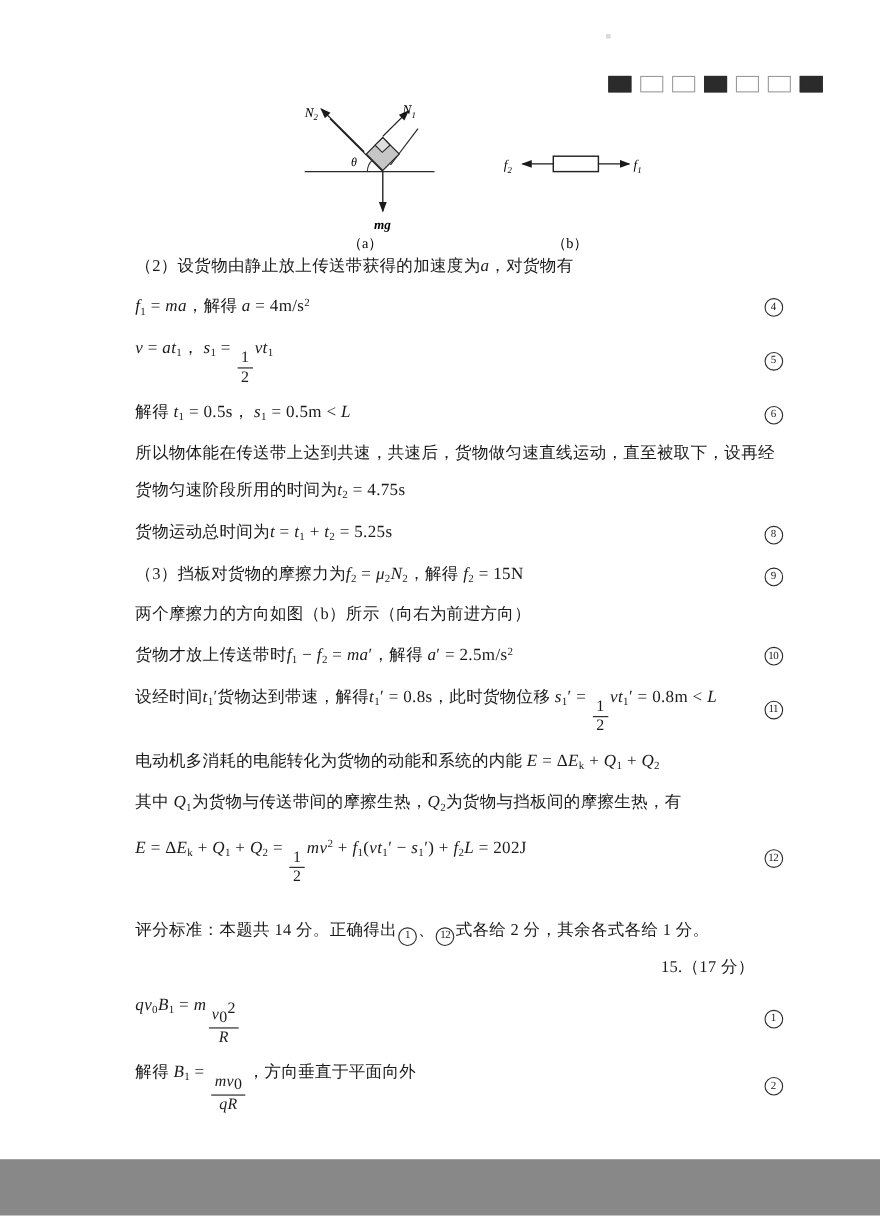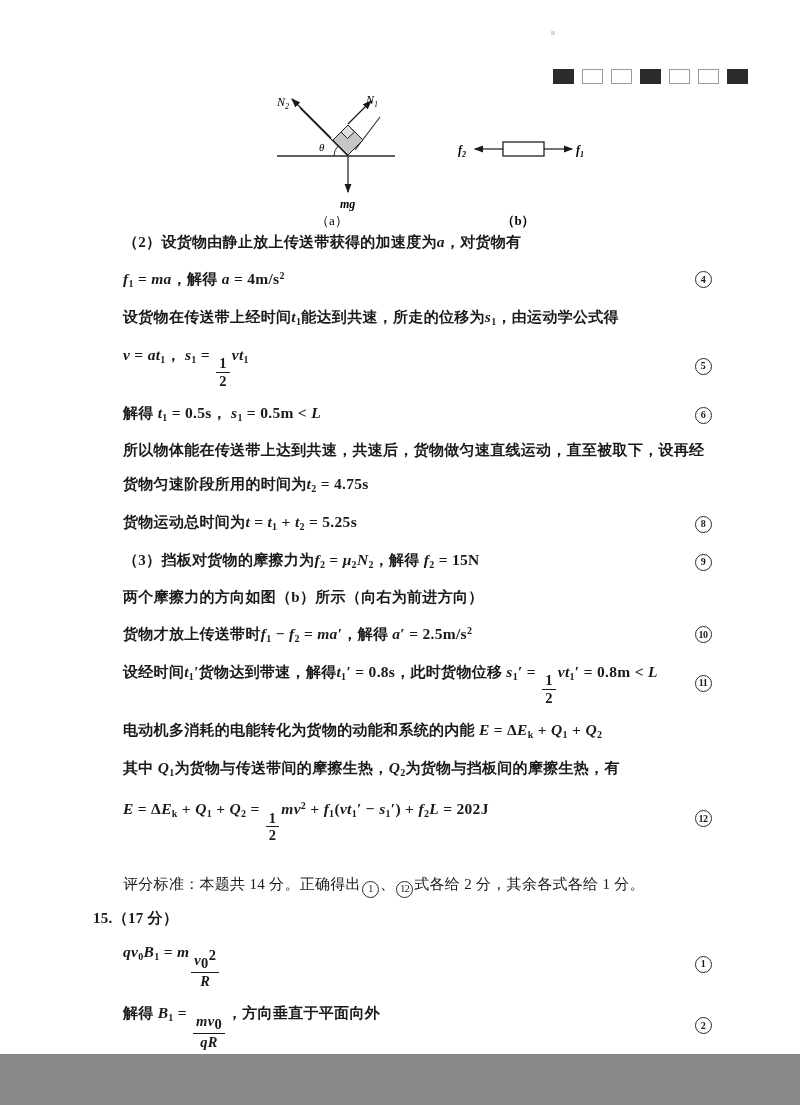--- a/index.html
+++ b/index.html
@@ -14,29 +14,29 @@
   .speck { position:absolute; left:551px; top:31px; width:4px; height:4px; background:#d9d9d9; }
 
   
   .pbox-row { position:absolute; left:553px; top:69px; display:flex; gap:8px; }
   .pbox { width:21px; height:15px; border:1.5px solid #9a9a9a; background:#ffffff; }
   .pbox.filled { background:#2b2b2b; border-color:#2b2b2b; }
 
   
   .fig { position:absolute; top:92px; }
   .fig-a { left:263px; }
-  .fig-b { left:453px;font-weight:bold; }
+  .fig-b { left:453px; }
   .fig svg { display:block; }
 
   
   .body { position:absolute; left:123px; top:229px; width:597px; }
-  .line { display:flex; align-items:center; margin-bottom:8px; min-height:25px;font-weight:bold; }
+  .line { display:flex; align-items:center; margin-bottom:8px; min-height:25px; }
   .line.has-frac { margin-top:3px; margin-bottom:10px;gap:20px; }
   .line.score { margin-top:28px; font-weight:normal; }
-  .line.outdent { margin-left:-30px; }
+  .line.outdent { margin-left:-30px;text-align:right; }
   .ct { flex:1 1 auto; min-width:0; white-space:nowrap; font-size:15px; line-height:25px; letter-spacing:0.3px; }
   .numcol { flex:0 0 34px; display:flex; justify-content:center; }
   .it { font-family:"Liberation Serif","DejaVu Serif",serif; font-style:italic; font-size:15.5px; }
   .up { font-family:"Liberation Serif","DejaVu Serif",serif; font-size:15.5px; }
   .sb { font-size:10px; vertical-align:-3px; }
   .sp { font-size:10px; vertical-align:5px; }
   .frac { display:inline-flex; flex-direction:column; align-items:center; vertical-align:-0.55em;
           margin:0 2px; line-height:1.1; }
   .frac .fn { border-bottom:1px solid #1a1a1a; padding:0 3px; }
   .frac .fd { padding:0 3px; }
@@ -118,24 +118,20 @@
       <div class="line">
         <span class="ct"><span class="">（2）设货物由静止放上传送带获得的加速度为</span><span class="it">a</span><span class="">，对货物有</span></span>
         <span class="numcol"></span>
       </div>
       <div class="line">
         <span class="ct"><span class="it">f</span><span class="up sb">1</span><span class="up"> = </span><span class="it">ma</span><span class="">，解得 </span><span class="it">a</span><span class="up"> = 4m/s</span><span class="up sp">2</span></span>
         <span class="numcol">
           <span class="circ">4</span>
         </span>
       </div>
-      <div class="line">
-        <span class="ct"><span class="">设货物在传送带上经时间</span><span class="it">t</span><span class="up sb">1</span><span class="">能达到共速，所走的位移为</span><span class="it">s</span><span class="up sb">1</span><span class="">，由运动学公式得</span></span>
-        <span class="numcol"></span>
-      </div>
       <div class="line has-frac">
         <span class="ct"><span class="it">v</span><span class="up"> = </span><span class="it">at</span><span class="up sb">1</span><span class="">，  </span><span class="it">s</span><span class="up sb">1</span><span class="up"> = </span><span class="frac">
             <span class="fn"><span class="up">1</span></span>
             <span class="fd"><span class="up">2</span></span>
           </span><span class="it">vt</span><span class="up sb">1</span></span>
         <span class="numcol">
           <span class="circ">5</span>
         </span>
       </div>
       <div class="line">

